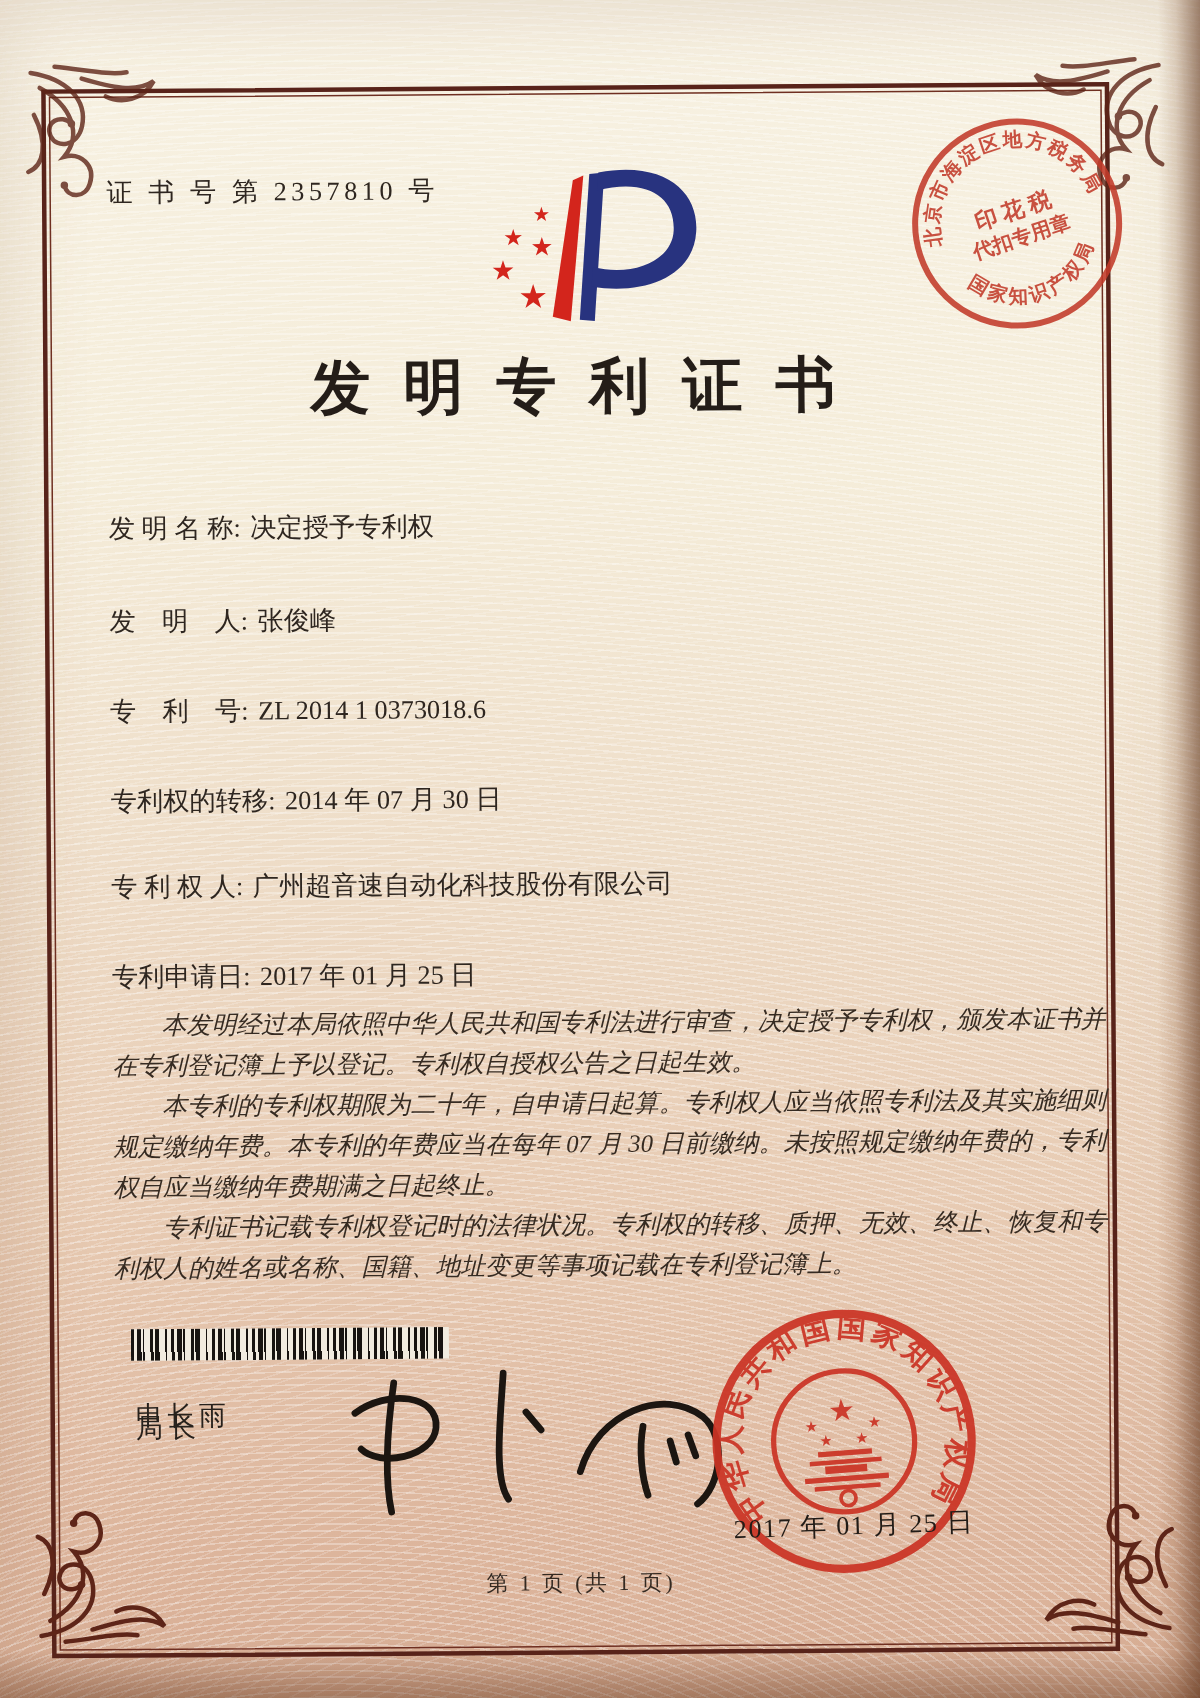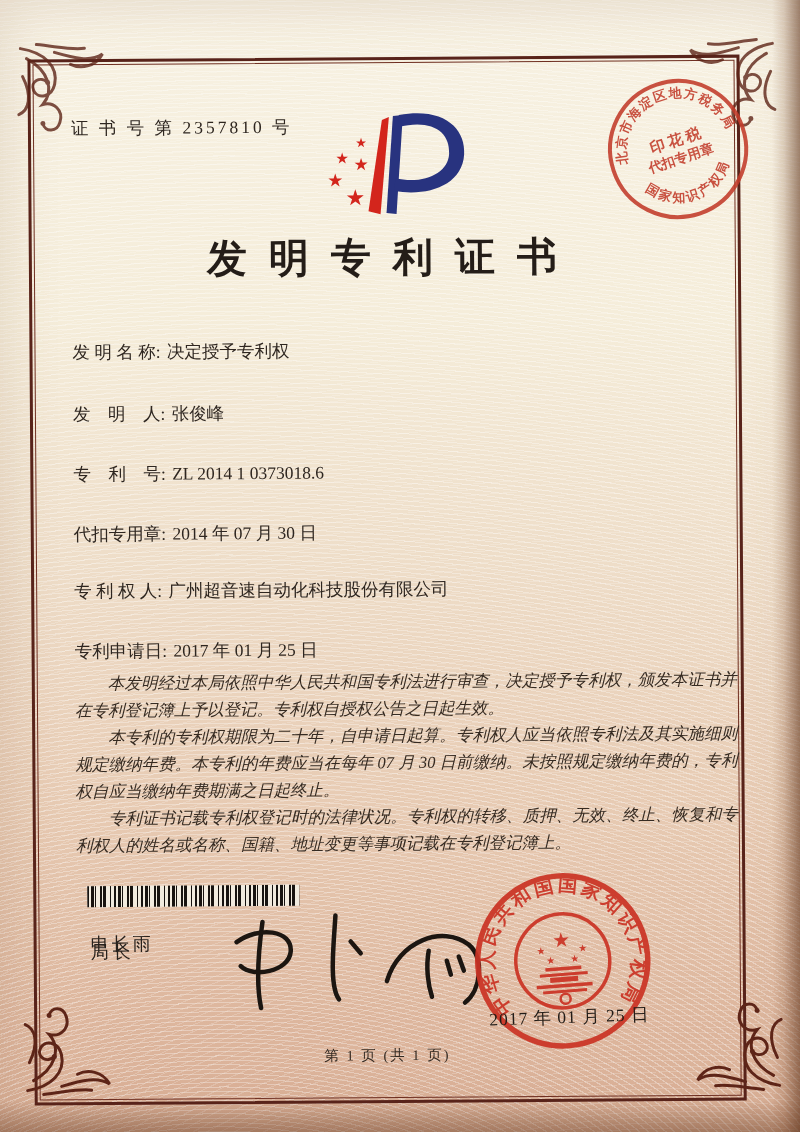--- a/index.html
+++ b/index.html
@@ -107,21 +107,21 @@
       <polygon fill="#d3251c" points="71,20 78,17 69,114 57,111"></polygon>
       <polygon fill="#28337f" points="82,16 92,15 85,114 75,113"></polygon>
       <path fill="#28337f" d="M88,15 C133,7 155,29 153,55 C151,86 116,97 83,91 L84,78 C111,85 137,74 138,54 C139,31 120,19 87,27 Z"></path>
     </svg>
 
     <div class="abs title">发明专利证书</div>
 
     <div class="abs field" style="top:338px"><span>发 明 名 称: </span><span class="val">决定授予专利权</span></div>
     <div class="abs field" style="top:400px"><span>发　明　人: </span><span class="val">张俊峰</span></div>
     <div class="abs field" style="top:460px"><span>专　利　号: </span><span class="val">ZL 2014 1 0373018.6</span></div>
-    <div class="abs field" style="top:520px"><span>代扣专用章: </span><span class="val">2014 年 07 月 30 日</span></div>
+    <div class="abs field" style="top:520px"><span>专利权的转移: </span><span class="val">2014 年 07 月 30 日</span></div>
     <div class="abs field" style="top:577px"><span>专 利 权 人: </span><span class="val">广州超音速自动化科技股份有限公司</span></div>
     <div class="abs field" style="top:637px"><span>专利申请日: </span><span class="val">2017 年 01 月 25 日</span></div>
 
     <div class="abs paras">
       <p>本发明经过本局依照中华人民共和国专利法进行审查，决定授予专利权，颁发本证书并在专利登记簿上予以登记。专利权自授权公告之日起生效。</p>
       <p>本专利的专利权期限为二十年，自申请日起算。专利权人应当依照专利法及其实施细则规定缴纳年费。本专利的年费应当在每年 07 月 30 日前缴纳。未按照规定缴纳年费的，专利权自应当缴纳年费期满之日起终止。</p>
       <p>专利证书记载专利权登记时的法律状况。专利权的转移、质押、无效、终止、恢复和专利权人的姓名或名称、国籍、地址变更等事项记载在专利登记簿上。</p>
     </div>
 
     <div class="abs barcode"></div>

